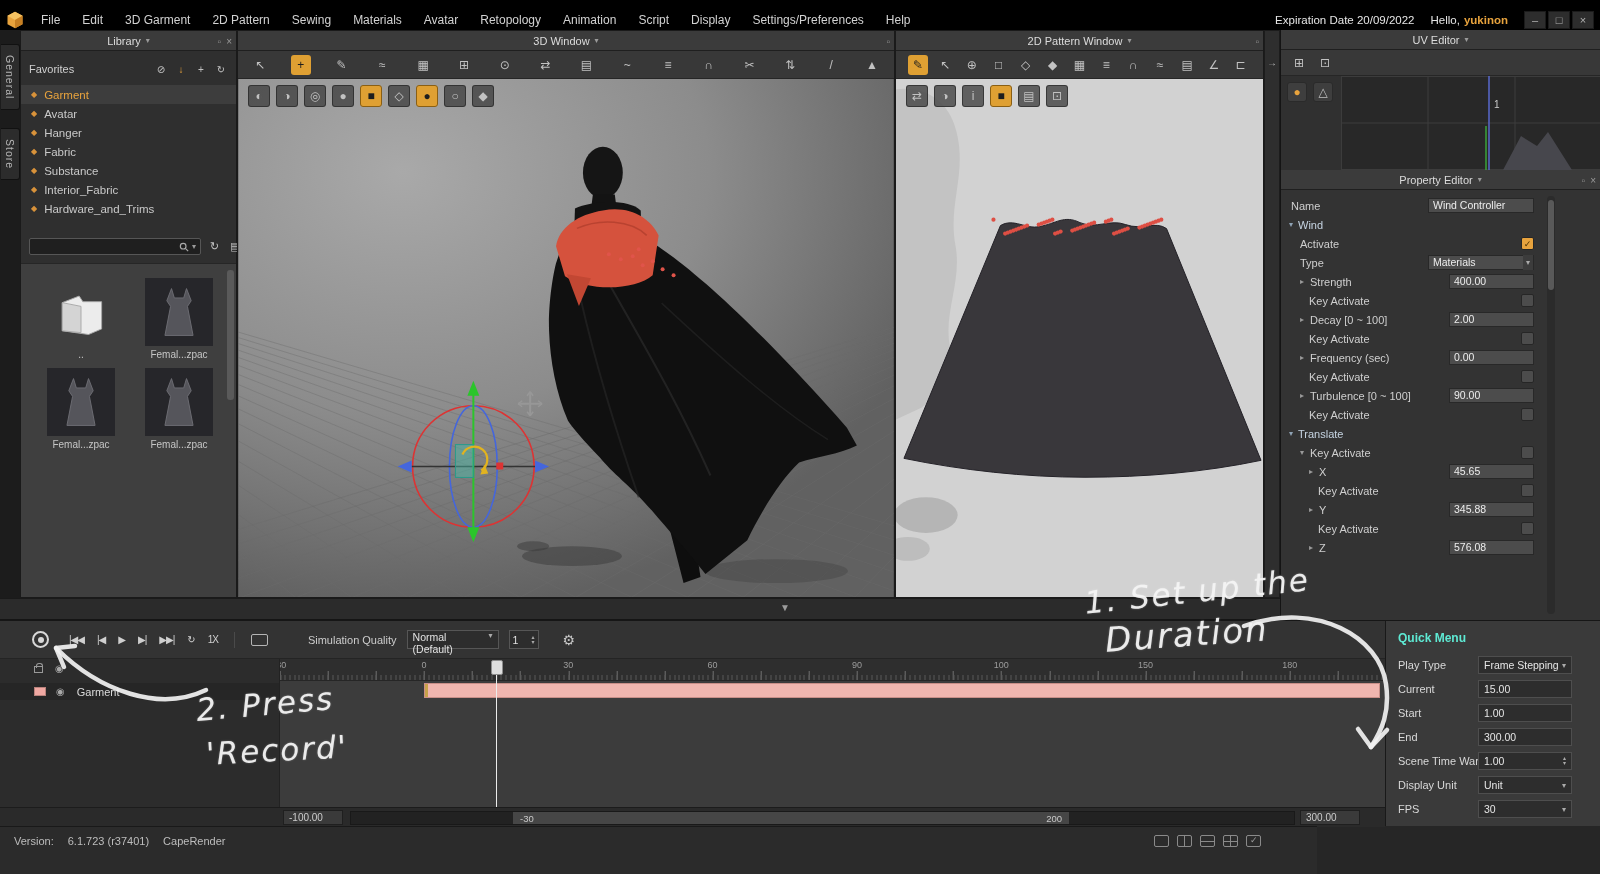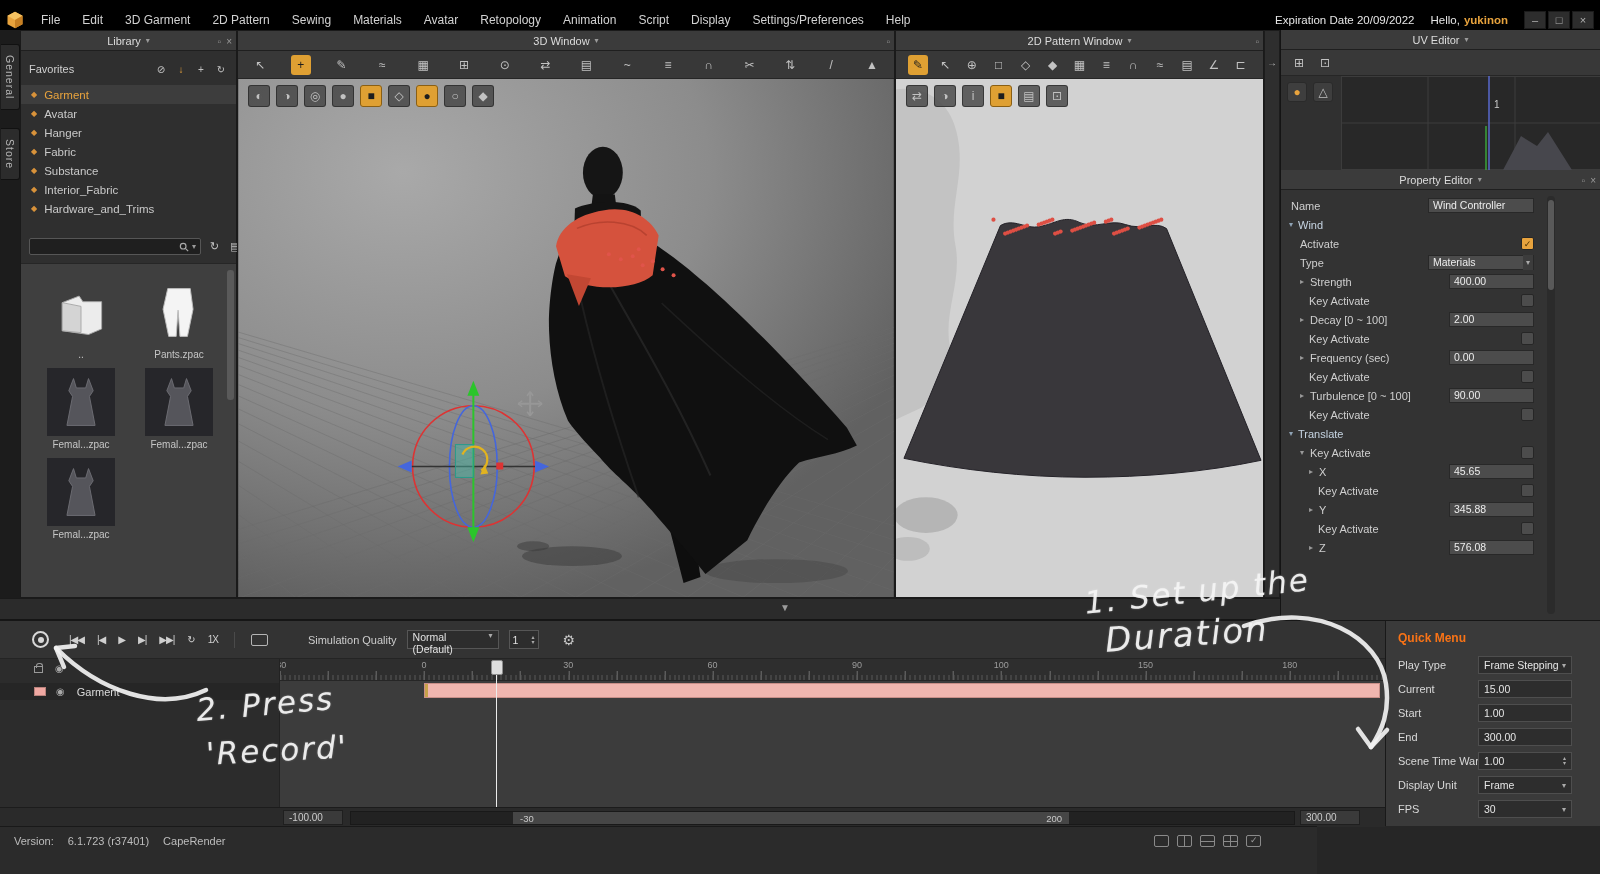--- a/index.html
+++ b/index.html
@@ -126,21 +126,21 @@
 .ph-handle{position:absolute;left:-5.5px;top:-1px;width:12px;height:15px;background:#dedede;border:1px solid #8d8d8d;border-radius:2px}
 .tl-scroll{position:absolute;left:0;top:186px;width:100%;height:20px;background:#2a2a2a;border-top:1px solid #1c1c1c}
 .rng{position:absolute;top:2px;width:60px;height:15px;background:#3a3a3a;border:1px solid #1f1f1f;color:#ccc;font-size:10px;line-height:13px;padding-left:5px}
 .rngL{left:283px}
 .rngR{left:1300px}
 .groove{position:absolute;left:350px;top:3px;width:945px;height:14px;background:#222;border:1px solid #191919}
 .sb-thumb{position:absolute;left:162px;top:0;width:556px;height:12px;background:#464646;display:flex;justify-content:space-between;align-items:center;padding:0 7px;font-size:9.5px;color:#c8c8c8}
 
 
 .qm{background:#3a3a3a;border-left:1px solid #191919;border-top:1px solid #161616;padding-top:8px}
-.qm-title{font-size:12px;font-weight:bold;color:#f97316;padding:2px 0 8px 12px}
+.qm-title{font-size:12px;font-weight:bold;color:#5eead4;padding:2px 0 8px 12px}
 .qm-row{height:24px;display:flex;align-items:center;position:relative;font-size:11px;color:#d8d8d8;padding-left:12px}
 .qm-select,.qm-input{position:absolute;left:92px;width:94px;height:18px;background:#2d2d2d;border:1px solid #4e4e4e;color:#e6e6e6;font-size:10.5px;display:flex;align-items:center;justify-content:space-between;padding:0 5px}
 .qm-input{justify-content:flex-start}
 .qm-spin{justify-content:space-between}
 
 
 .statusbar{background:#2b2b2b;border-top:1px solid #191919;display:flex;justify-content:space-between;align-items:flex-start;padding:8px 56px 0 14px}
 .sb-text{font-size:11px;color:#bdbdbd;display:flex;gap:14px}
 .sb-icons{display:flex;gap:8px}
 .sb-ic{width:15px;height:12px;border:1px solid #8a8a8a;border-radius:2px;display:inline-block;position:relative}
@@ -268,28 +268,20 @@
     <div class="thumb-area">
       <div class="thumb-grid">
           <div class="thumb">
             <div class="thumb-pic">
               <svg viewBox="0 0 64 64">
                 <path d="M12 22 L30 15 L34 21 L54 21 L54 50 L40 56 L12 52 Z" fill="#ececec" stroke="#a8a8a8"></path>
                 <path d="M12 22 L32 26 L32 54 L12 52 Z" fill="#d4d4d4" stroke="#a8a8a8"></path>
               </svg>
             </div>
             <div class="thumb-label">..</div>
-          </div>
-          <div class="thumb">
-            <div class="thumb-pic">
-              <svg viewBox="0 0 64 64">
-                <path d="M20 7 H44 L47 29 L41 58 H33 L31 30 L29 58 H21 L15 29 Z" fill="#f4f4f4" stroke="#bdbdbd"></path>
-              </svg>
-            </div>
-            <div class="thumb-label">Pants.zpac</div>
           </div>
           <div class="thumb dark">
             <div class="thumb-pic">
               <svg viewBox="0 0 64 64">
                 <path d="M24 7 L27 17 H37 L40 7 L45 20 L41 26 L47 57 H17 L23 26 L19 20 Z" fill="#55555b" stroke="#6e6e74"></path>
               </svg>
             </div>
             <div class="thumb-label">Femal...zpac</div>
           </div>
           <div class="thumb dark">
@@ -782,21 +774,21 @@
             <span>1.00</span>
             <span class="spin-col">
               <span>▴</span>
               <span>▾</span>
             </span>
           </span>
         </div>
         <div class="qm-row">
           <span class="qm-label">Display Unit</span>
           <span class="qm-select">
-            <span>Frame</span>
+            <span>Unit</span>
             <span class="qm-caret">▾</span>
           </span>
         </div>
         <div class="qm-row">
           <span class="qm-label">FPS</span>
           <span class="qm-select">
             <span>30</span>
             <span class="qm-caret">▾</span>
           </span>
         </div>

